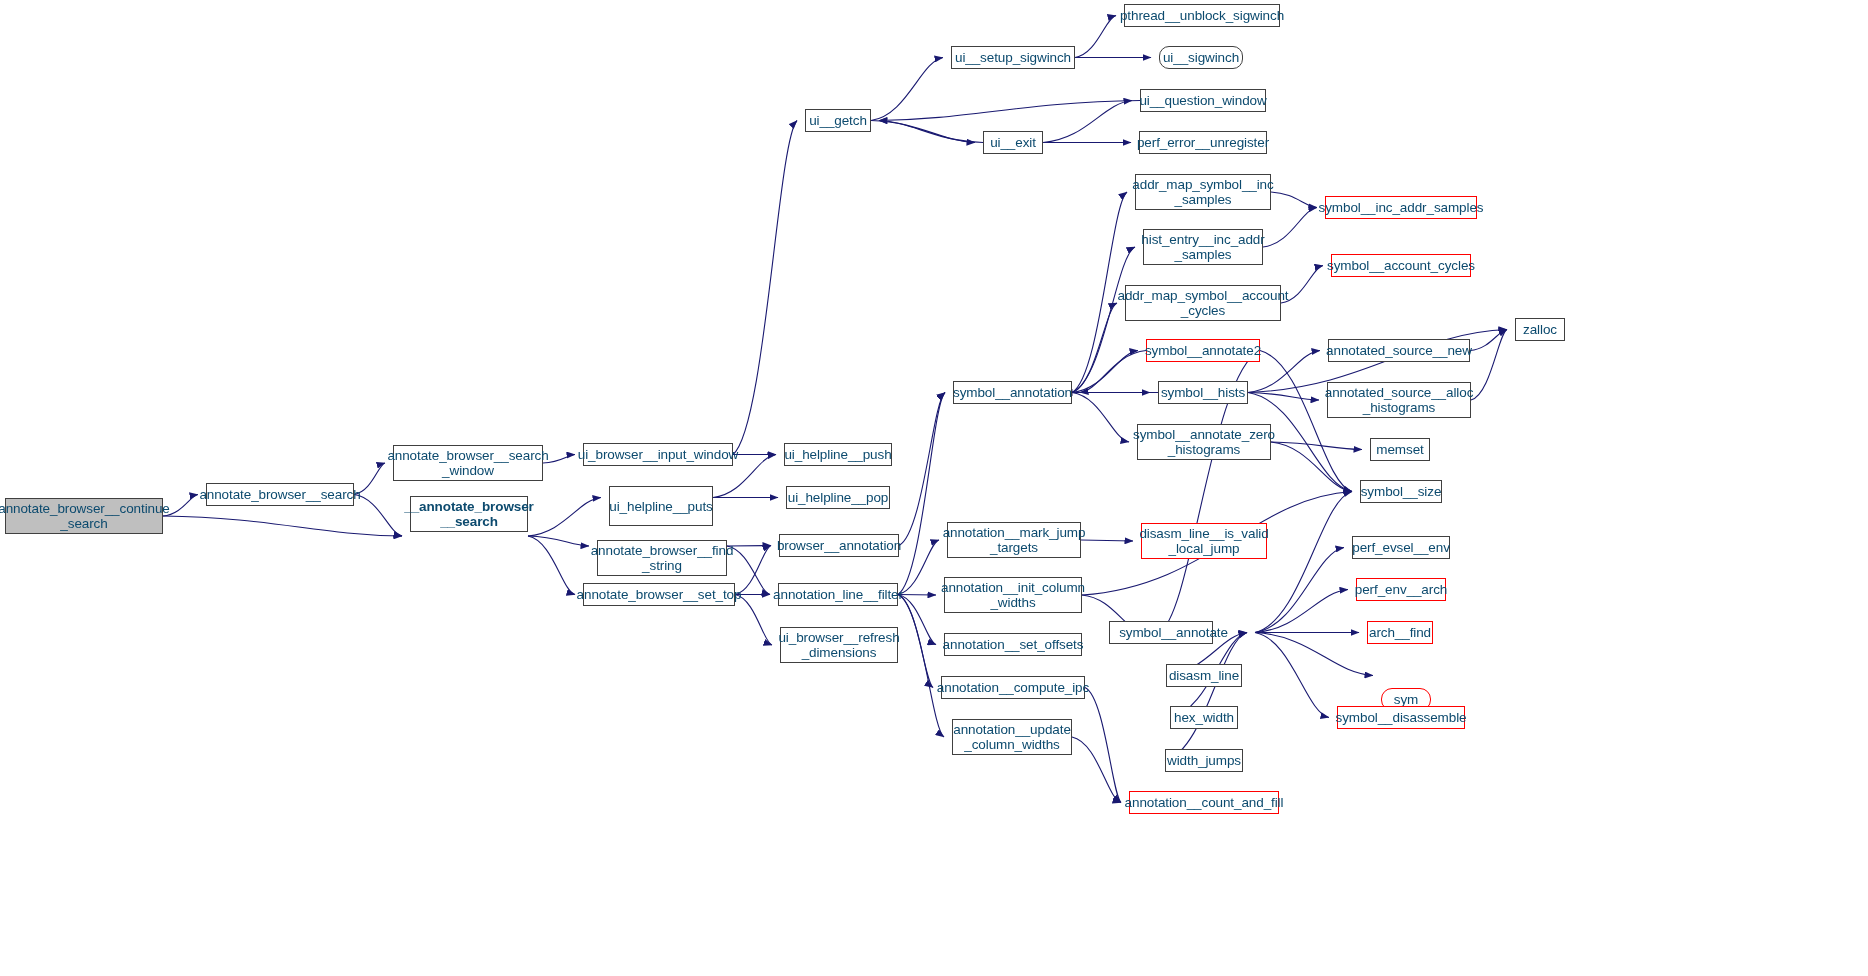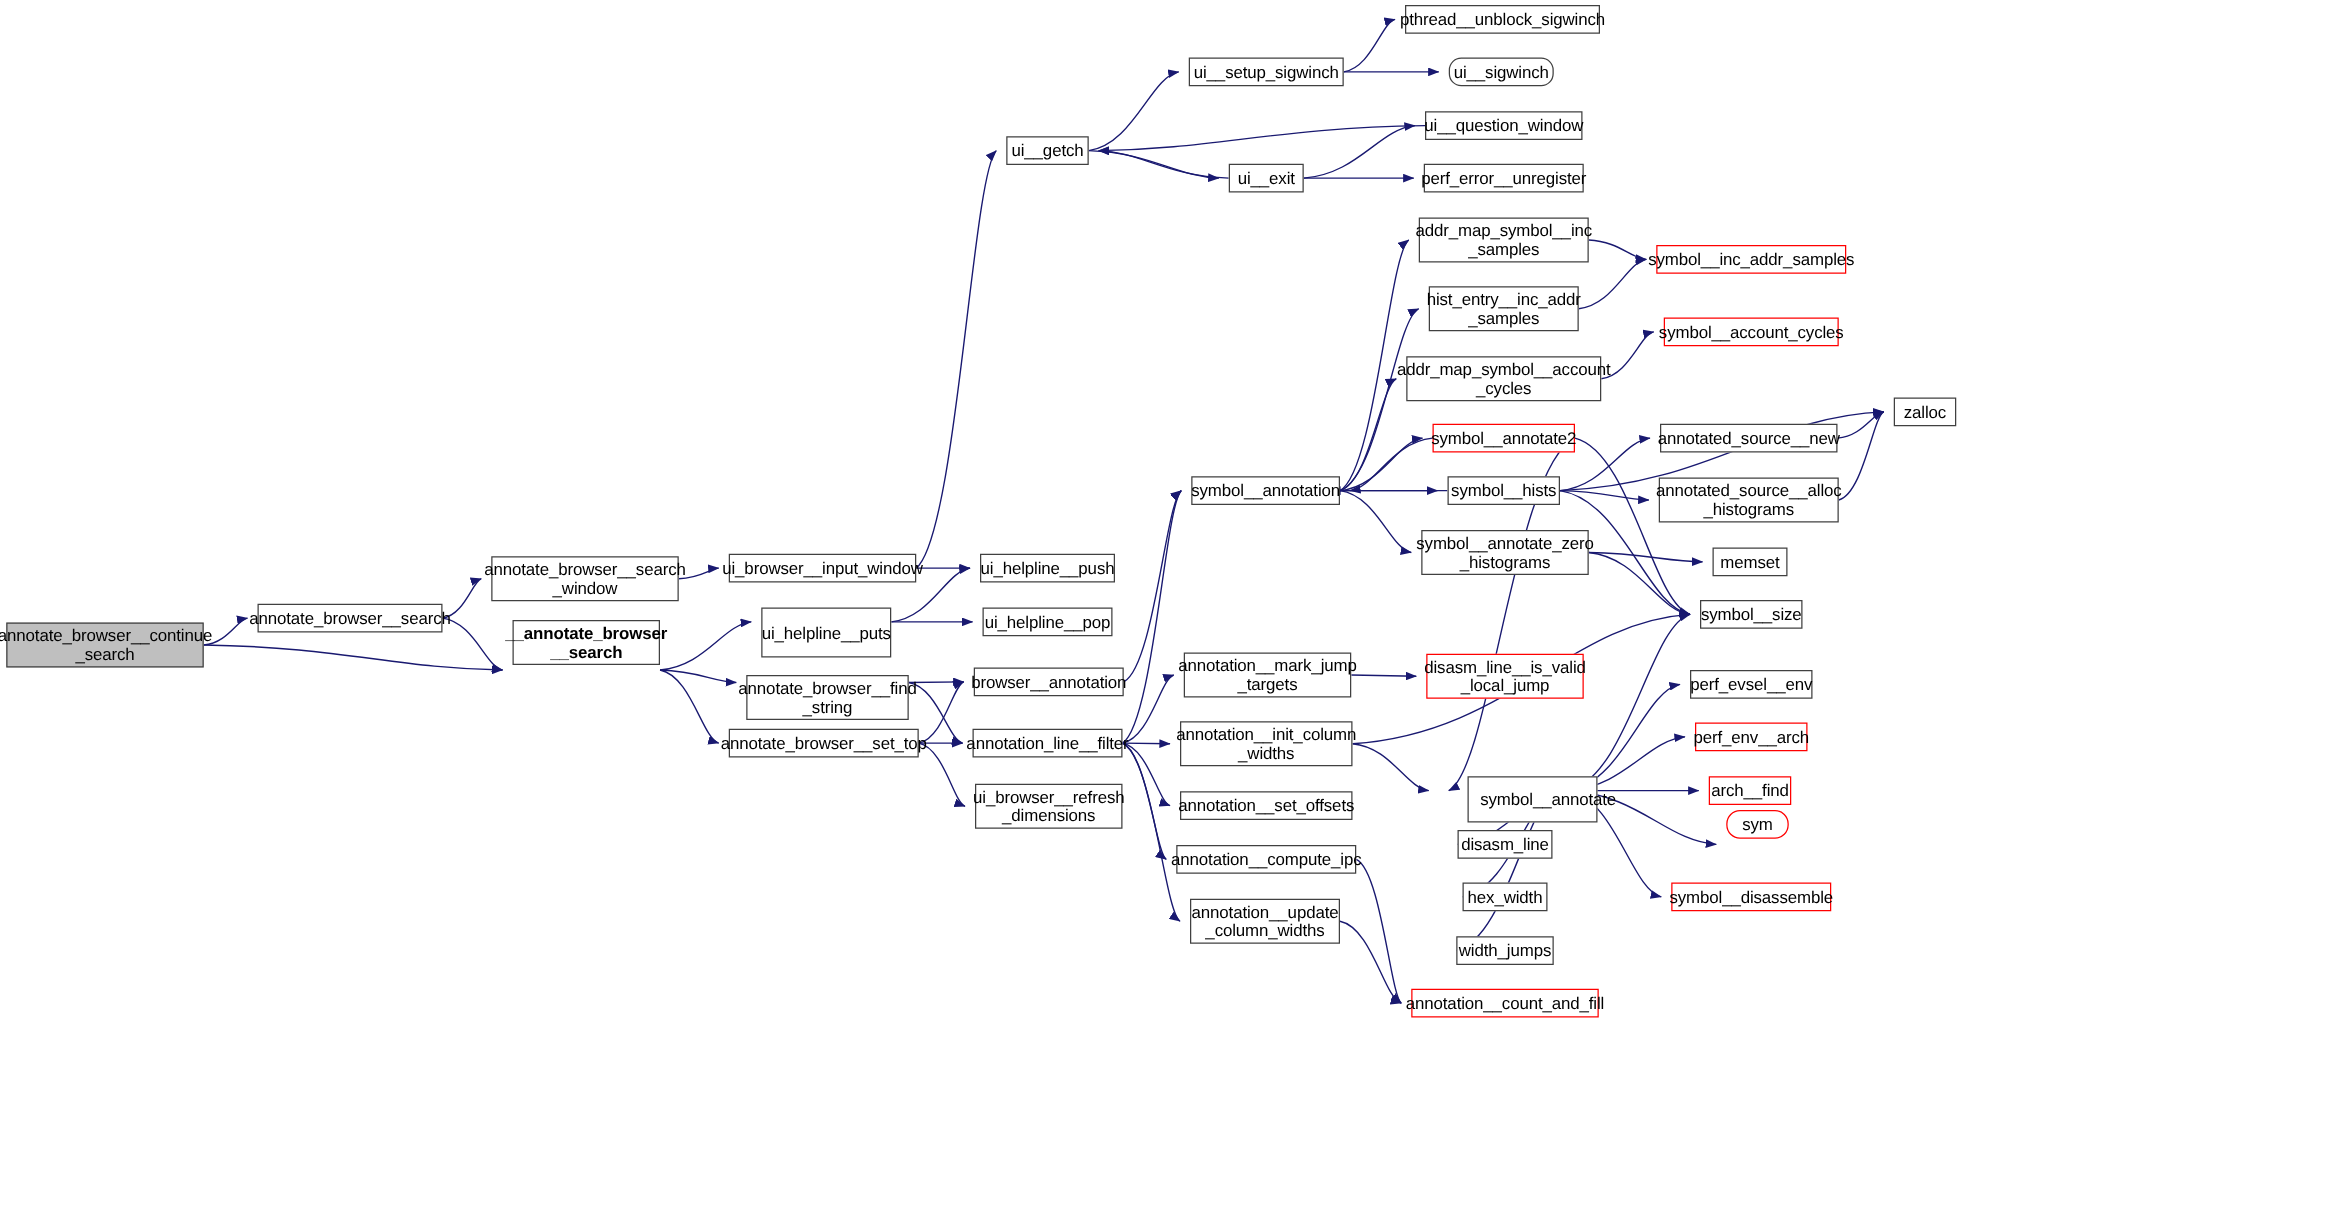--- a/index.html
+++ b/index.html
@@ -25,21 +25,21 @@
   }
   .node {
     position: absolute;
     box-sizing: border-box;
     display: flex;
     align-items: center;
     justify-content: center;
     text-align: center;
     font-size: 13.5px;
     line-height: 15px;
-    color: #000000;
+    color: #0c4a6e;
     background: #ffffff;
     border: 1px solid #404040;
     white-space: pre-line;
     letter-spacing: -0.1px;
     padding: 0 3px;
   }
   .node.red {
     border-color: #ff0000;
   }
   .node.highlight {
@@ -176,23 +176,23 @@
 _targets</div>
       <div class="node" style="left: 944px; top: 577px; width: 138px; height: 36px;">annotation__init_column
 _widths</div>
       <div class="node" style="left: 944px; top: 633px; width: 138px; height: 23px;">annotation__set_offsets</div>
       <div class="node" style="left: 941px; top: 676px; width: 144px; height: 23px;">annotation__compute_ipc</div>
       <div class="node" style="left: 952px; top: 719px; width: 120px; height: 36px;">annotation__update
 _column_widths</div>
       <div class="node red" style="left: 1129px; top: 791px; width: 150px; height: 23px;">annotation__count_and_fill</div>
       <div class="node red" style="left: 1141px; top: 523px; width: 126px; height: 36px;">disasm_line__is_valid
 _local_jump</div>
-      <div class="node" style="left: 1174px; top: 621px; width: 104px; height: 37px; padding-left: 28px;">symbol__annotate</div>
+      <div class="node" style="left: 1109px; top: 621px; width: 104px; height: 23px; padding-left: 28px;">symbol__annotate</div>
       <div class="node" style="left: 1166px; top: 664px; width: 76px; height: 23px;">disasm_line</div>
       <div class="node" style="left: 1170px; top: 706px; width: 68px; height: 23px;">hex_width</div>
       <div class="node" style="left: 1165px; top: 749px; width: 78px; height: 23px;">width_jumps</div>
       <div class="node" style="left: 1352px; top: 536px; width: 98px; height: 23px;">perf_evsel__env</div>
       <div class="node red" style="left: 1356px; top: 578px; width: 90px; height: 23px;">perf_env__arch</div>
       <div class="node red" style="left: 1367px; top: 621px; width: 66px; height: 23px;">arch__find</div>
-      <div class="node red" style="left: 1381px; top: 648px; width: 50px; height: 23px; border-radius: 11px;">sym</div>
+      <div class="node red" style="left: 1381px; top: 688px; width: 50px; height: 23px; border-radius: 11px;">sym</div>
       <div class="node red" style="left: 1337px; top: 706px; width: 128px; height: 23px;">symbol__disassemble</div>
     </div>
 </div>
 
 </body></html>

